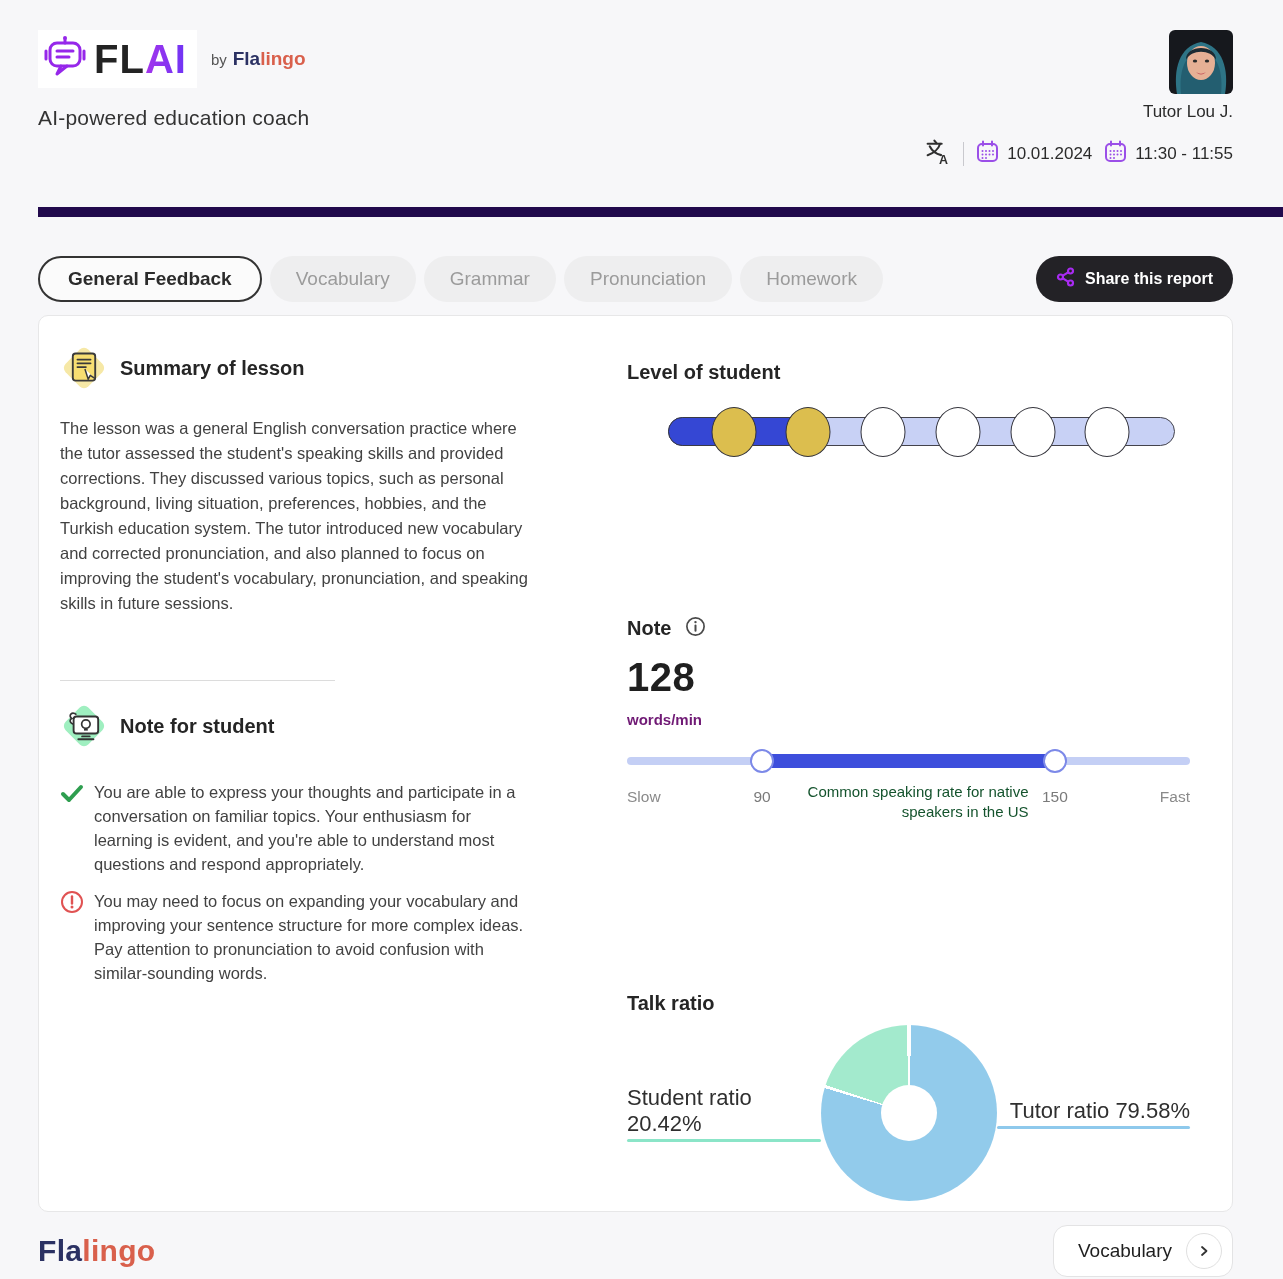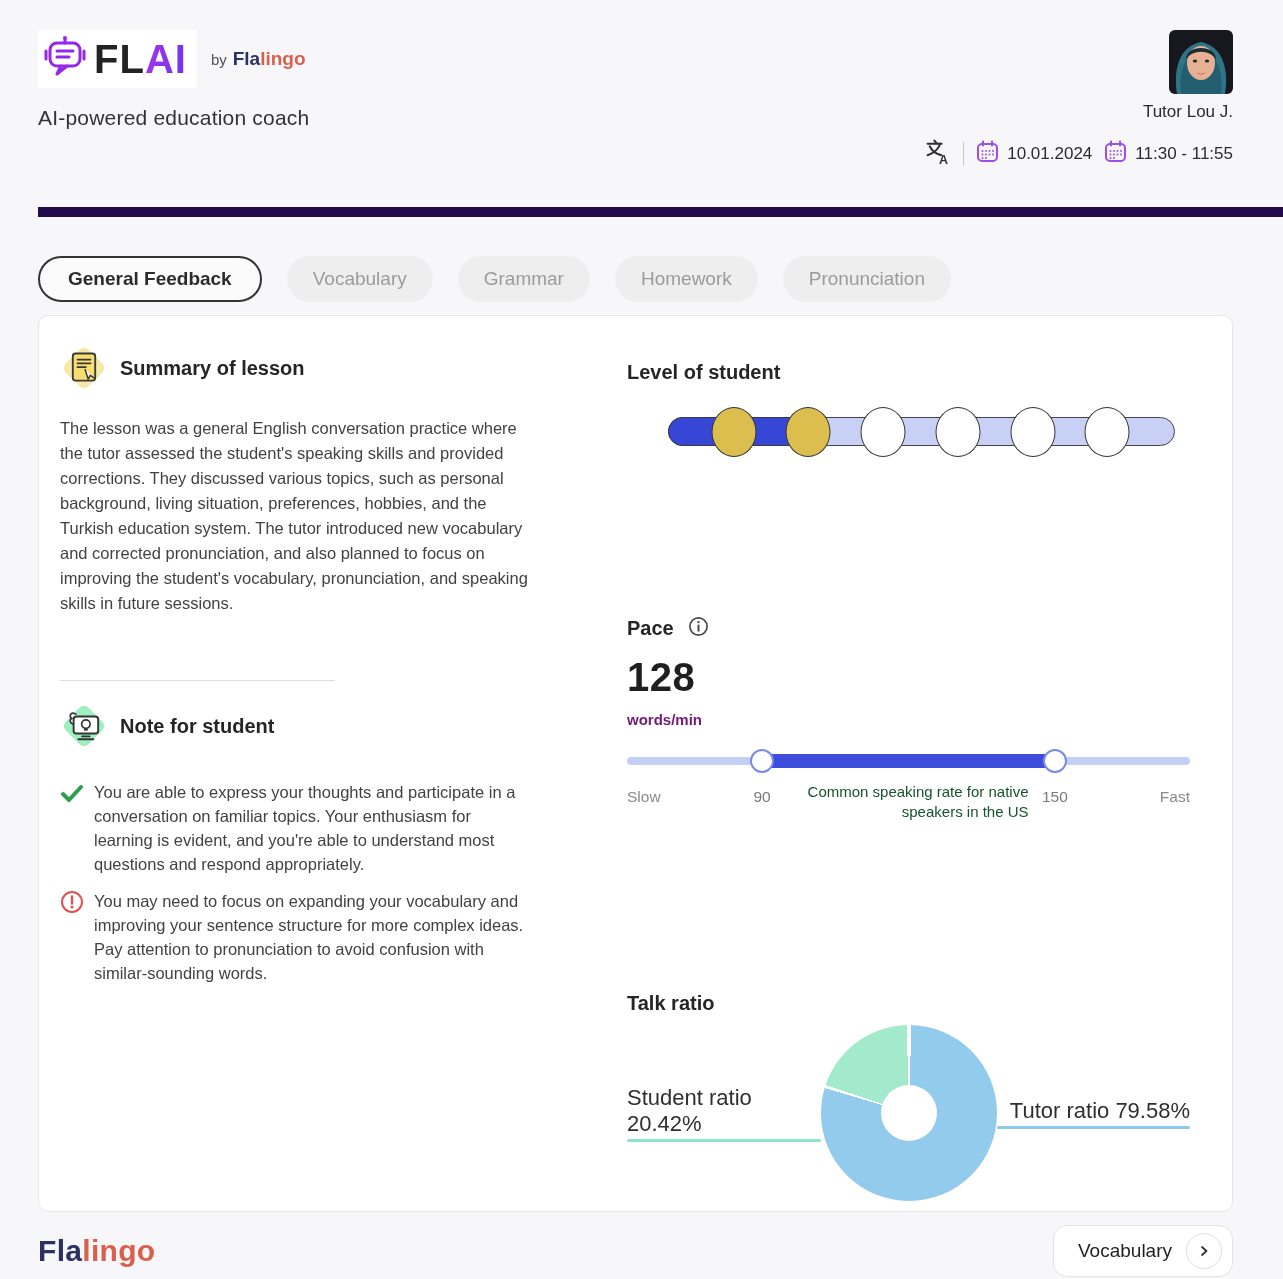--- a/index.html
+++ b/index.html
@@ -204,27 +204,38 @@
           </span>
           <span>11:30 - 11:55</span>
         </span>
       </div>
     </div>
   </div>
 
   <div class="purple-bar"></div>
 
   <nav class="tabs">
-    <div style="display:flex;gap:25px" id="tab-list">
+    <div style="display:flex;gap:8px" id="tab-list">
         <button class="tab active">General Feedback</button>
         <button class="tab">Vocabulary</button>
         <button class="tab">Grammar</button>
+        <button class="tab">Pronunciation</button>
         <button class="tab">Homework</button>
-        <button class="tab">Pronunciation</button>
-      </div>
+      </div>
+    <button class="share-btn">
+      <span>
+        <svg width="20" height="20" viewBox="0 0 20 20" fill="none" stroke="#A92BF2" stroke-width="2.2">
+          <circle cx="14.5" cy="4" r="2.5"></circle>
+            <circle cx="4.5" cy="10" r="2.5"></circle>
+            <circle cx="14.5" cy="16" r="2.5"></circle>
+          <path d="M6.9 8.7 L12.1 5.3 M6.9 11.3 L12.1 14.7"></path>
+        </svg>
+      </span>
+      <span>Share this report</span>
+    </button>
   </nav>
 
   <main class="card">
 
     <div class="left-col">
       <div class="sec-head">
         <span class="ico-diamond yellow">
           <svg width="28" height="32" viewBox="0 0 30 34">
             <rect x="3" y="1.5" width="24" height="29" rx="3" fill="#F7DE71" stroke="#3A3A3A" stroke-width="2"></rect>
             <path d="M8 8 h14 M8 12 h14 M8 16 h9" stroke="#3A3A3A" stroke-width="2" stroke-linecap="round"></path>
@@ -273,21 +284,21 @@
         <div class="level-fill"></div>
       <div class="bead achieved" style="left: 12.8%;"></div>
           <div class="bead achieved" style="left: 27.6%;"></div>
           <div class="bead" style="left: 42.4%;"></div>
           <div class="bead" style="left: 57.2%;"></div>
           <div class="bead" style="left: 72%;"></div>
           <div class="bead" style="left: 86.8%;"></div>
         </div>
 
       <div class="pace-head">
-        <h2 class="col-title">Pace</h2>
+        <h2 class="col-title">Note</h2>
         <span>
           <svg width="21" height="21" viewBox="0 0 20 20">
             <circle cx="10" cy="10" r="8.2" fill="none" stroke="#4A4A4A" stroke-width="1.6"></circle>
             <path d="M10 9 v5" stroke="#4A4A4A" stroke-width="1.9" stroke-linecap="round"></path>
             <circle cx="10" cy="5.8" r="1.15" fill="#4A4A4A"></circle>
           </svg>
         </span>
       </div>
       <div class="pace-value-row">
         <span class="pace-value">128</span>

